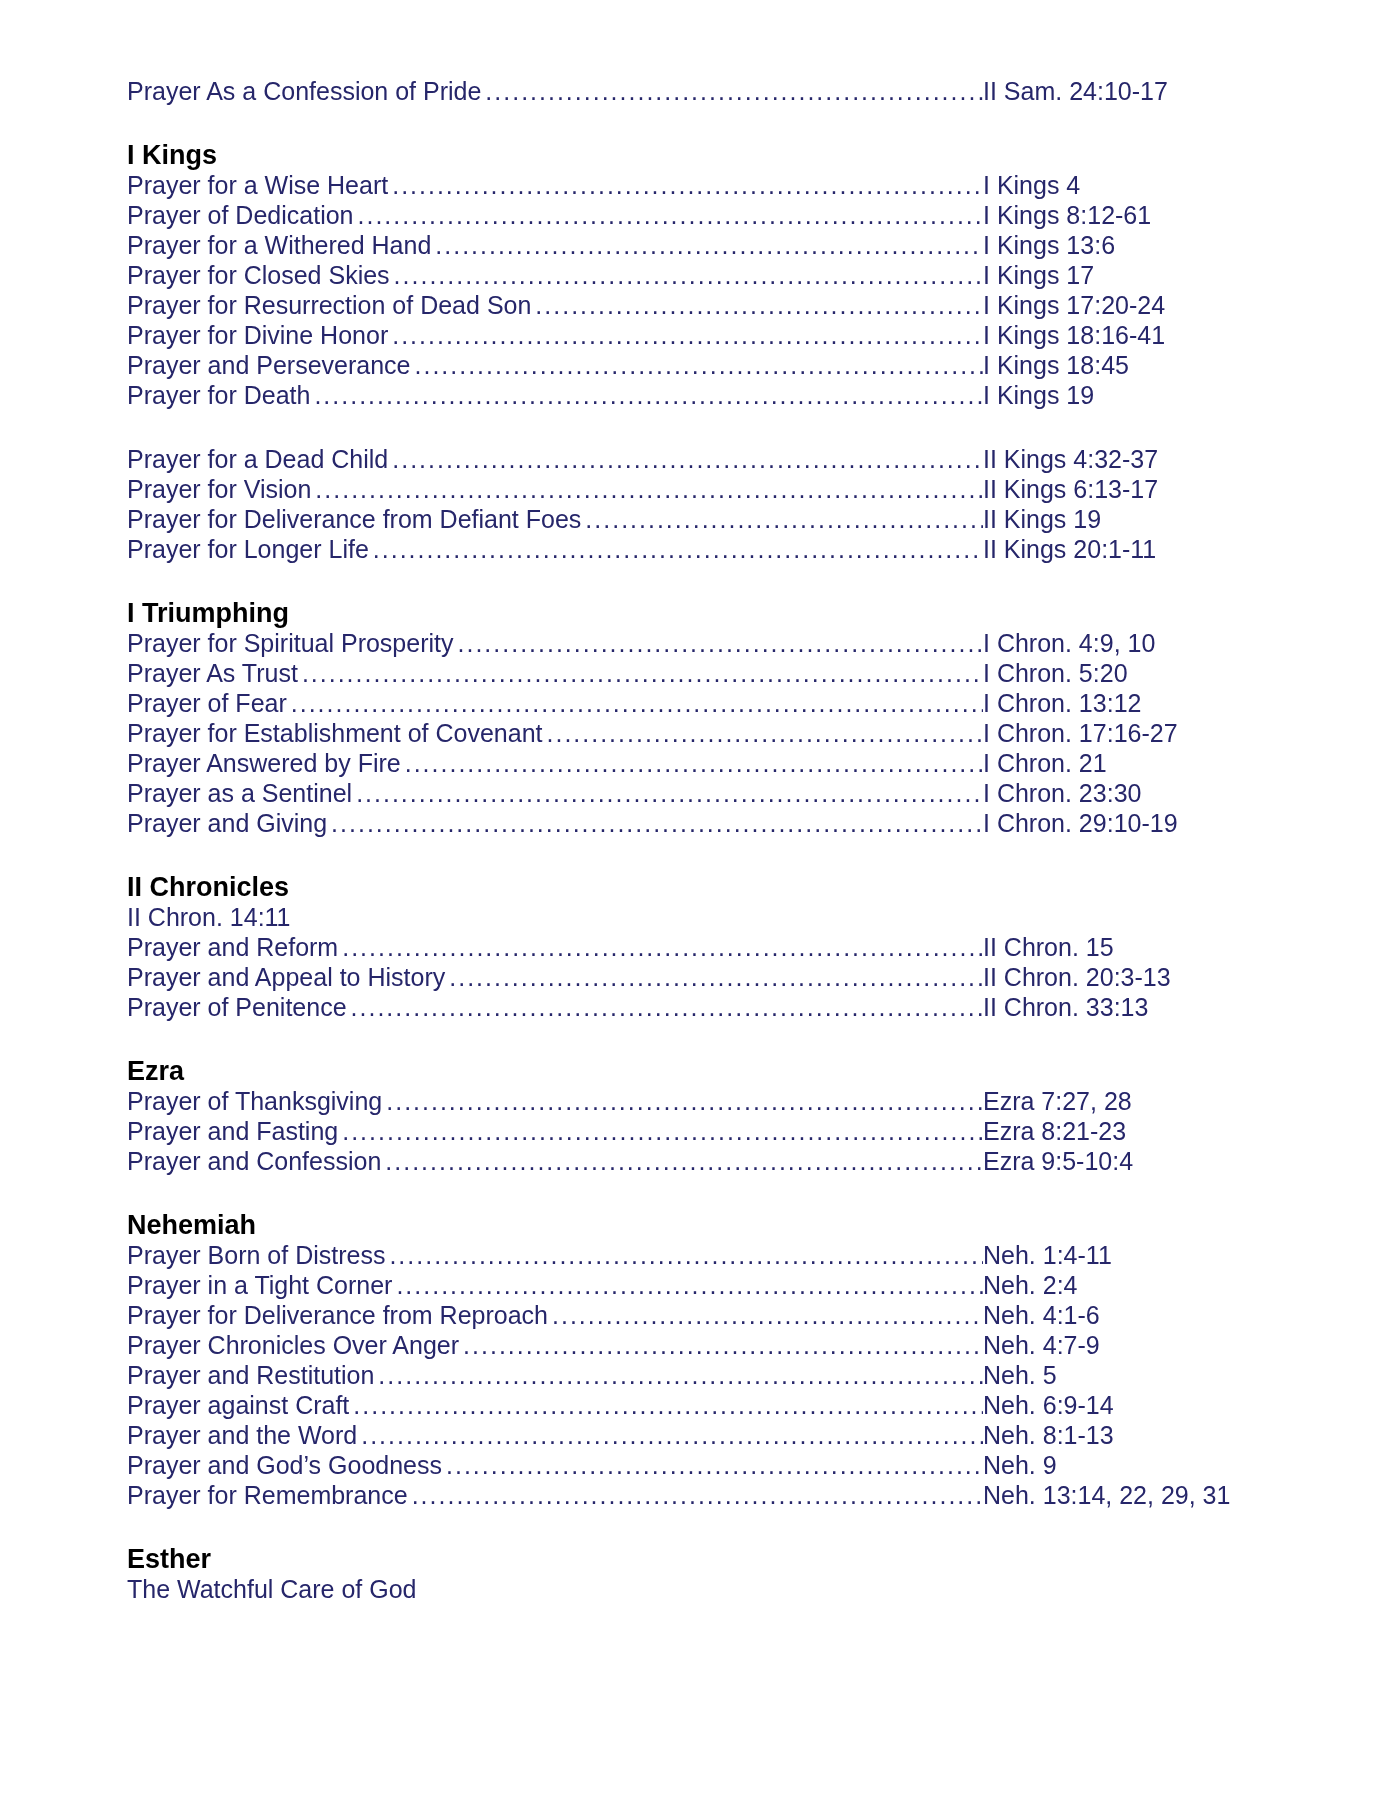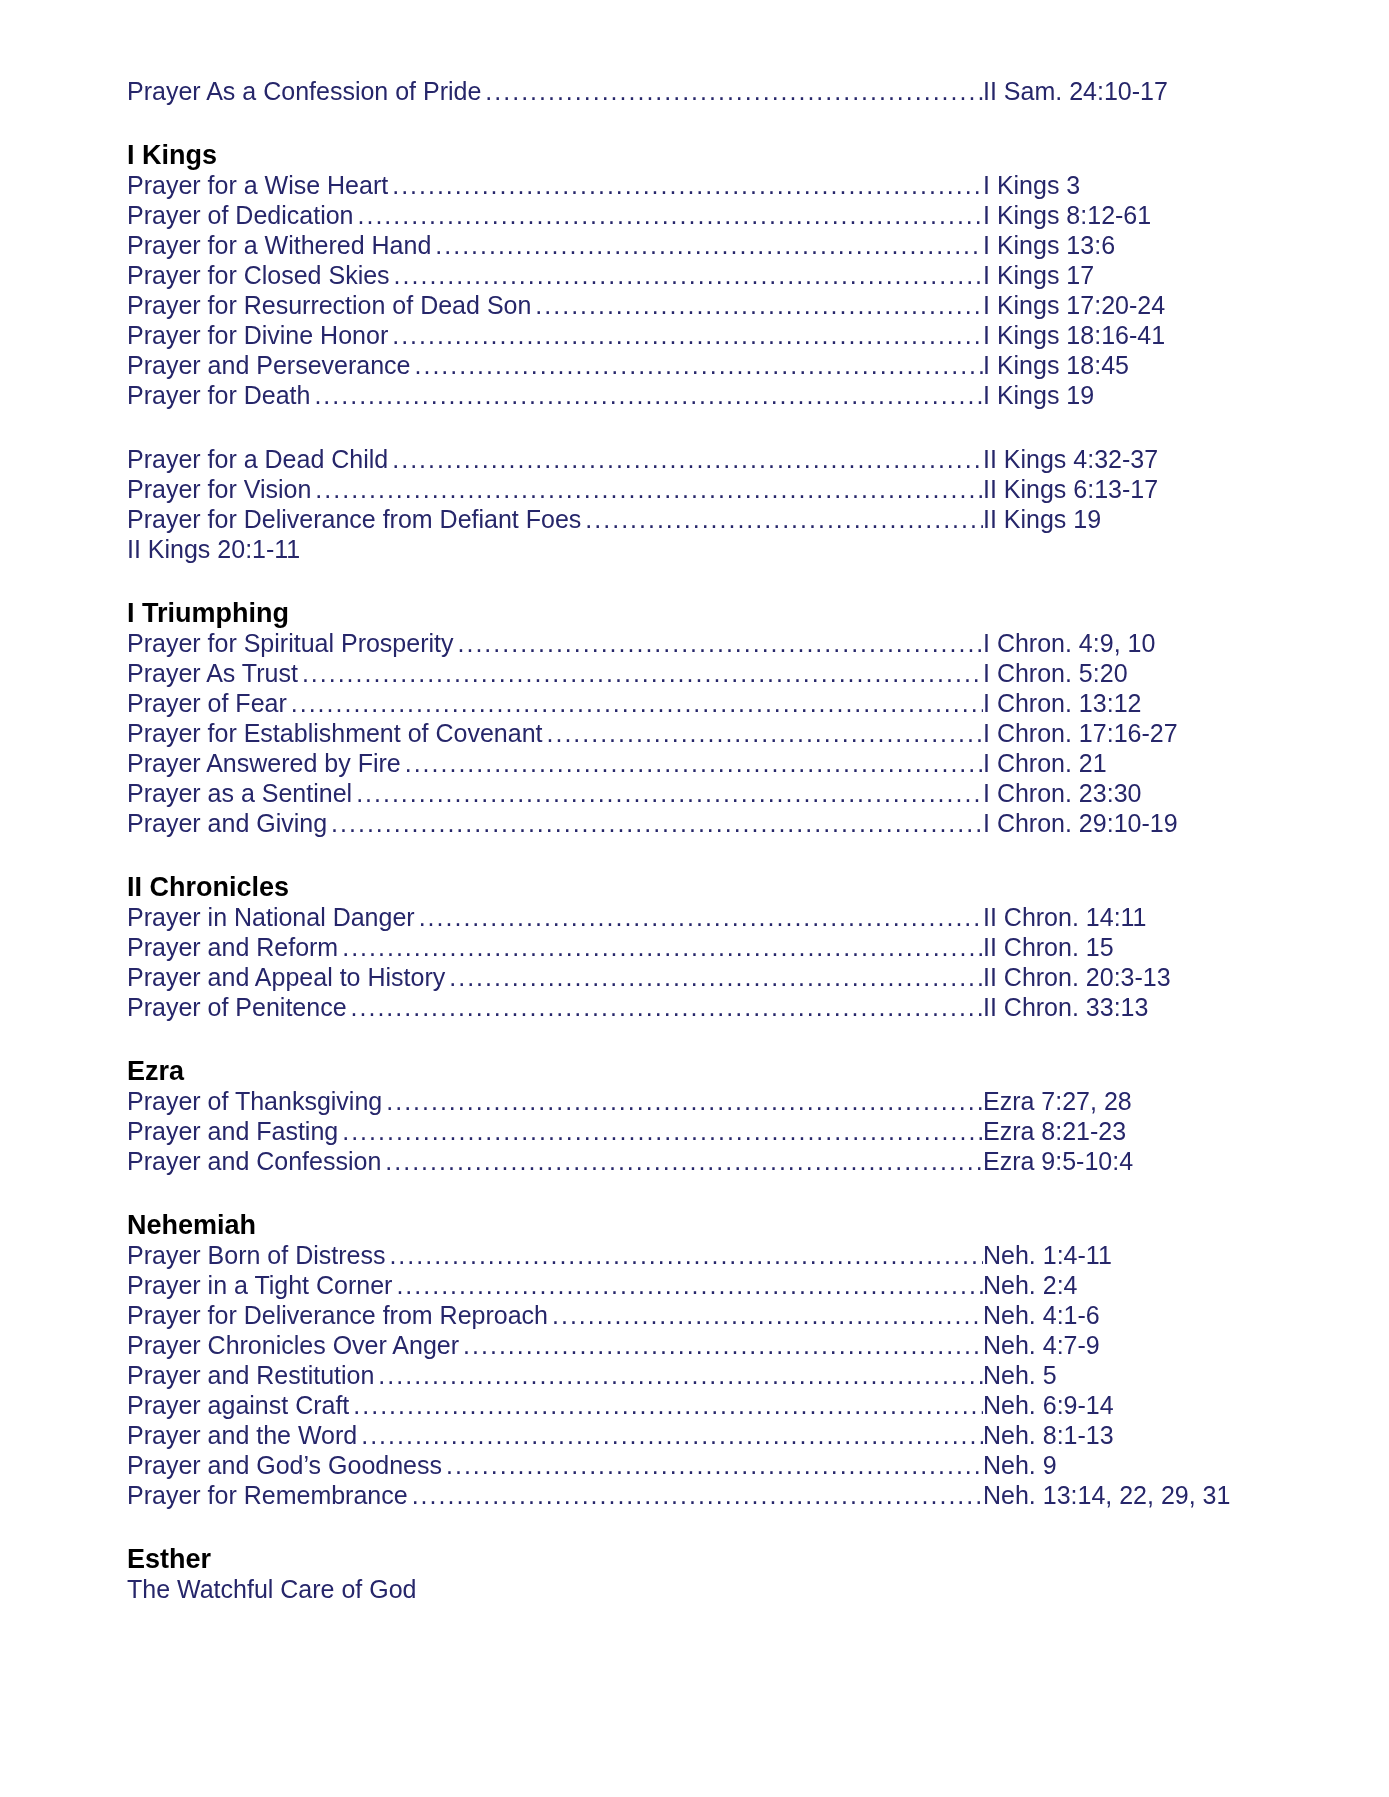--- a/index.html
+++ b/index.html
@@ -82,21 +82,21 @@
   </div>
 
   <div class="toc-section">
     <div class="section-heading">I Kings</div>
     <div>
   <div class="toc-row">
     <div class="toc-left">
       <span class="entry-title">Prayer for a Wise Heart</span>
       <span class="dot-leader"></span>
     </div>
-    <span class="entry-ref">I Kings 3</span>
+    <span class="entry-ref">I Kings 4</span>
   </div>
 
   <div class="toc-row">
     <div class="toc-left">
       <span class="entry-title">Prayer of Dedication</span>
       <span class="dot-leader"></span>
     </div>
     <span class="entry-ref">I Kings 8:12-61</span>
   </div>
 
@@ -170,20 +170,24 @@
 
   <div class="toc-row">
     <div class="toc-left">
       <span class="entry-title">Prayer for Deliverance from Defiant Foes</span>
       <span class="dot-leader"></span>
     </div>
     <span class="entry-ref">II Kings 19</span>
   </div>
 
   <div class="toc-row">
+    <div class="toc-left">
+      <span class="entry-title">Prayer for Longer Life</span>
+      <span class="dot-leader"></span>
+    </div>
     <span class="entry-ref">II Kings 20:1-11</span>
   </div>
 </div>
   </div>
 
   <div class="toc-section">
     <div class="section-heading">I Triumphing</div>
     <div>
   <div class="toc-row">
     <div class="toc-left">
@@ -240,24 +244,20 @@
     </div>
     <span class="entry-ref">I Chron. 29:10-19</span>
   </div>
 </div>
   </div>
 
   <div class="toc-section">
     <div class="section-heading">II Chronicles</div>
     <div>
   <div class="toc-row">
-    <div class="toc-left">
-      <span class="entry-title">Prayer in National Danger</span>
-      <span class="dot-leader"></span>
-    </div>
     <span class="entry-ref">II Chron. 14:11</span>
   </div>
 
   <div class="toc-row">
     <div class="toc-left">
       <span class="entry-title">Prayer and Reform</span>
       <span class="dot-leader"></span>
     </div>
     <span class="entry-ref">II Chron. 15</span>
   </div>

